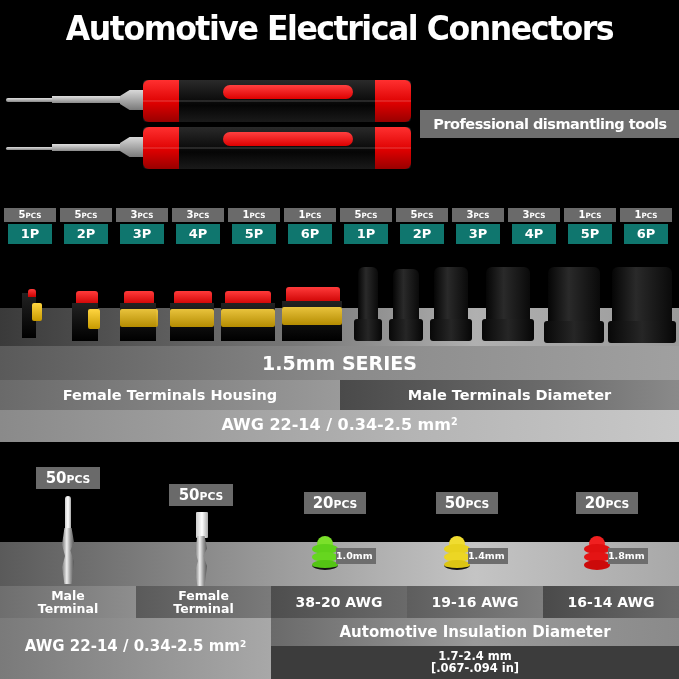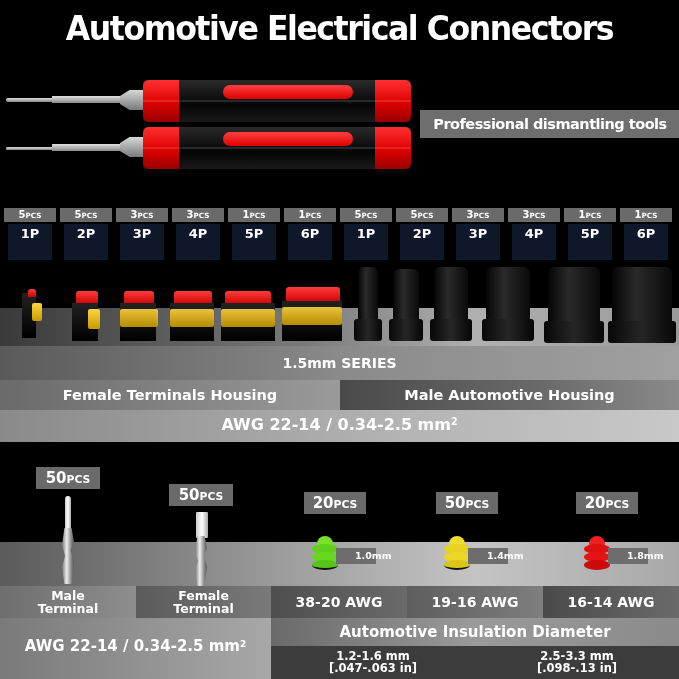--- a/index.html
+++ b/index.html
@@ -34,35 +34,35 @@
   
   .pin-row { left: 4px; width: 672px; display: flex; gap: 4px; }
   .pcs-badge {
     width: 52px; height: 14px; background: #6a6a6a; text-align: center;
     font-weight: bold; font-size: 10px; line-height: 14px;
   }
   .pcs-badge small, .big-badge small { font-size: 0.72em; }
   .p-badge {
     width: 52px; height: 20px; display:flex; justify-content:center;
   }
-  .p-badge span { display:block; width: 44px; height: 36px; background: #0f172a; text-align:center; font-weight:bold; font-size: 13px; line-height: 20px; }
+  .p-badge span { display:block; width: 44px; height: 20px; background: #0f766e; text-align:center; font-weight:bold; font-size: 13px; line-height: 20px; }
 
   
   .shelf { left: 0; top: 308px; width: 679px; height: 38px;
     background: linear-gradient(90deg, #3a3a3a, #7a7a7a 45%, #b0b0b0 70%, #9a9a9a); }
   .connector-row { left: 0; top: 255px; width: 679px; height: 90px; }
   .conn { position: absolute; }
   .conn .red { position:absolute; top:0; background: linear-gradient(#ff3b3b,#c00); border-radius: 3px 3px 0 0; }
   .conn .blk { position:absolute; background: linear-gradient(#222,#000); }
   .conn .yel { position:absolute; background: linear-gradient(#ffd540,#c79a00); border-radius: 2px; }
   .male { position:absolute; background: linear-gradient(90deg,#050505,#2a2a2a 40%,#0a0a0a); border-radius: 6px 6px 2px 2px; }
   .male .base { position:absolute; bottom:0; left:-4px; right:-4px; height:22px; background: linear-gradient(90deg,#080808,#262626,#060606); border-radius:3px; }
 
   .bar { left: 0; width: 679px; text-align: center; font-weight: bold; }
-  .series-bar { top: 346px; height: 34px; line-height: 34px; font-size: 14px;
+  .series-bar { top: 346px; height: 34px; line-height: 34px; font-size: 19px;
     background: linear-gradient(90deg,#5a5a5a,#8a8a8a 50%,#a0a0a0); }
   .housing-left { left: 0; top: 380px; width: 340px; height: 30px; line-height: 30px; text-align: center; font-weight:bold; font-size: 14.5px;
     background: linear-gradient(90deg,#6a6a6a,#9a9a9a); }
   .housing-right { left: 340px; top: 380px; width: 339px; height: 30px; line-height: 30px; text-align: center; font-weight:bold; font-size: 14.5px;
     background: linear-gradient(90deg,#4a4a4a,#6a6a6a 60%,#8a8a8a); }
   .awg-bar { top: 410px; height: 32px; line-height: 30px; font-size: 16px;
     background: linear-gradient(90deg,#8a8a8a,#b4b4b4 60%,#c8c8c8); }
   sup { font-size: 0.6em; vertical-align: 0.5em; line-height: 0; }
 
   
@@ -70,21 +70,21 @@
     background: linear-gradient(90deg,#5a5a5a,#9a9a9a 40%,#c4c4c4 70%,#a8a8a8); }
   .big-badge { height: 22px; background: #6a6a6a; text-align: center; font-weight: bold; font-size: 15px; line-height: 22px; }
 
   .pin { position:absolute; }
   .pin .tip { position:absolute; left:3px; width:6px; background: linear-gradient(90deg,#ccc,#fff,#aaa); border-radius: 3px 3px 0 0; }
   .pin .body { position:absolute; width:12px; background: linear-gradient(90deg,#777,#eee 40%,#999 70%,#555); clip-path: polygon(20% 0,80% 0,100% 25%,70% 40%,100% 60%,80% 100%,20% 100%,0 70%,25% 50%,0 30%); }
 
   .seal { position:absolute; width: 26px; }
   .seal .ring { position:absolute; left:0; width:26px; height:10px; border-radius: 50%; }
   .seal .top { position:absolute; left:5px; width:16px; height:10px; border-radius: 8px 8px 2px 2px; }
-  .mm-tag { position:absolute; height: 16px; background:#6d6d6d; font-size: 9.5px; font-weight: bold; line-height:16px; padding: 0 19px; }
+  .mm-tag { position:absolute; height: 16px; background:#6d6d6d; font-size: 9.5px; font-weight: bold; line-height:16px; padding: 0 0; }
 
   .term-label { top: 586px; height: 32px; text-align:center; font-weight:bold; font-size: 12.5px; line-height: 13px; padding-top: 3px; }
   .awg-cell { top: 586px; height: 32px; line-height: 32px; text-align:center; font-weight:bold; font-size: 14px; }
 
   .bottom-left { left: 0; top: 618px; width: 271px; height: 61px;
     background: linear-gradient(90deg,#7a7a7a,#a8a8a8); font-weight:bold; font-size: 15px; line-height: 56px; text-align:center; }
   .compat-head { left: 271px; top: 618px; width: 408px; height: 28px; line-height: 28px;
     background: linear-gradient(90deg,#6a6a6a,#9a9a9a 50%,#8a8a8a); text-align:center; font-weight:bold; font-size: 15px; }
   .compat-row { left: 271px; top: 646px; width: 408px; height: 33px; background: #3c3c3c; display:flex; }
   .compat-cell { flex:1; text-align:center; font-weight: bold; font-size: 11.5px; line-height: 12px; padding-top: 4px; }
@@ -220,21 +220,21 @@
   <div class="male" style="left:548px;top:12px;width:52px;height:76px;">
       <div class="base"></div>
     </div>
   <div class="male" style="left:612px;top:12px;width:60px;height:76px;">
       <div class="base"></div>
     </div>
 </div>
 
 <div class="abs bar series-bar">1.5mm SERIES</div>
 <div class="abs housing-left">Female Terminals Housing</div>
-<div class="abs housing-right">Male Automotive Housing</div>
+<div class="abs housing-right">Male Terminals Diameter</div>
 <div class="abs bar awg-bar"><span>AWG 22-14 / 0.34-2.5 mm</span><sup>2</sup></div>
 
 <div class="abs lower-shelf"></div>
 
 <div class="abs big-badge" style="left:36px;top:467px;width:64px;"><span>50</span><small>PCS</small></div>
 <div class="abs big-badge" style="left:169px;top:484px;width:64px;"><span>50</span><small>PCS</small></div>
 
 <div class="pin" style="left:62px;top:496px;width:12px;height:90px;">
   <div class="tip" style="top:0;height:32px;"></div>
   <div class="body" style="top:32px;height:56px;"></div>
@@ -281,20 +281,16 @@
   <div>Terminal</div>
 </div>
 <div class="abs awg-cell" style="left:271px;width:136px;background:linear-gradient(90deg,#4e4e4e,#6a6a6a);">38-20 AWG</div>
 <div class="abs awg-cell" style="left:407px;width:136px;background:linear-gradient(90deg,#5e5e5e,#7e7e7e);">19-16 AWG</div>
 <div class="abs awg-cell" style="left:543px;width:136px;background:linear-gradient(90deg,#4a4a4a,#6a6a6a);text-align:center;">16-14 AWG</div>
 
 <div class="abs bottom-left"><span>AWG 22-14 / 0.34-2.5 mm</span><sup>2</sup></div>
 <div class="abs compat-head">Automotive Insulation Diameter</div>
 <div class="abs compat-row">
   <div class="compat-cell">
-    <div>1.2-1.6 mm</div>
-    <div>[.047-.063 in]</div>
-  </div>
-  <div class="compat-cell">
-    <div>2.5-3.3 mm</div>
-    <div>[.098-.13 in]</div>
+    <div>1.7-2.4 mm</div>
+    <div>[.067-.094 in]</div>
   </div>
 </div>
 
 </body></html>

